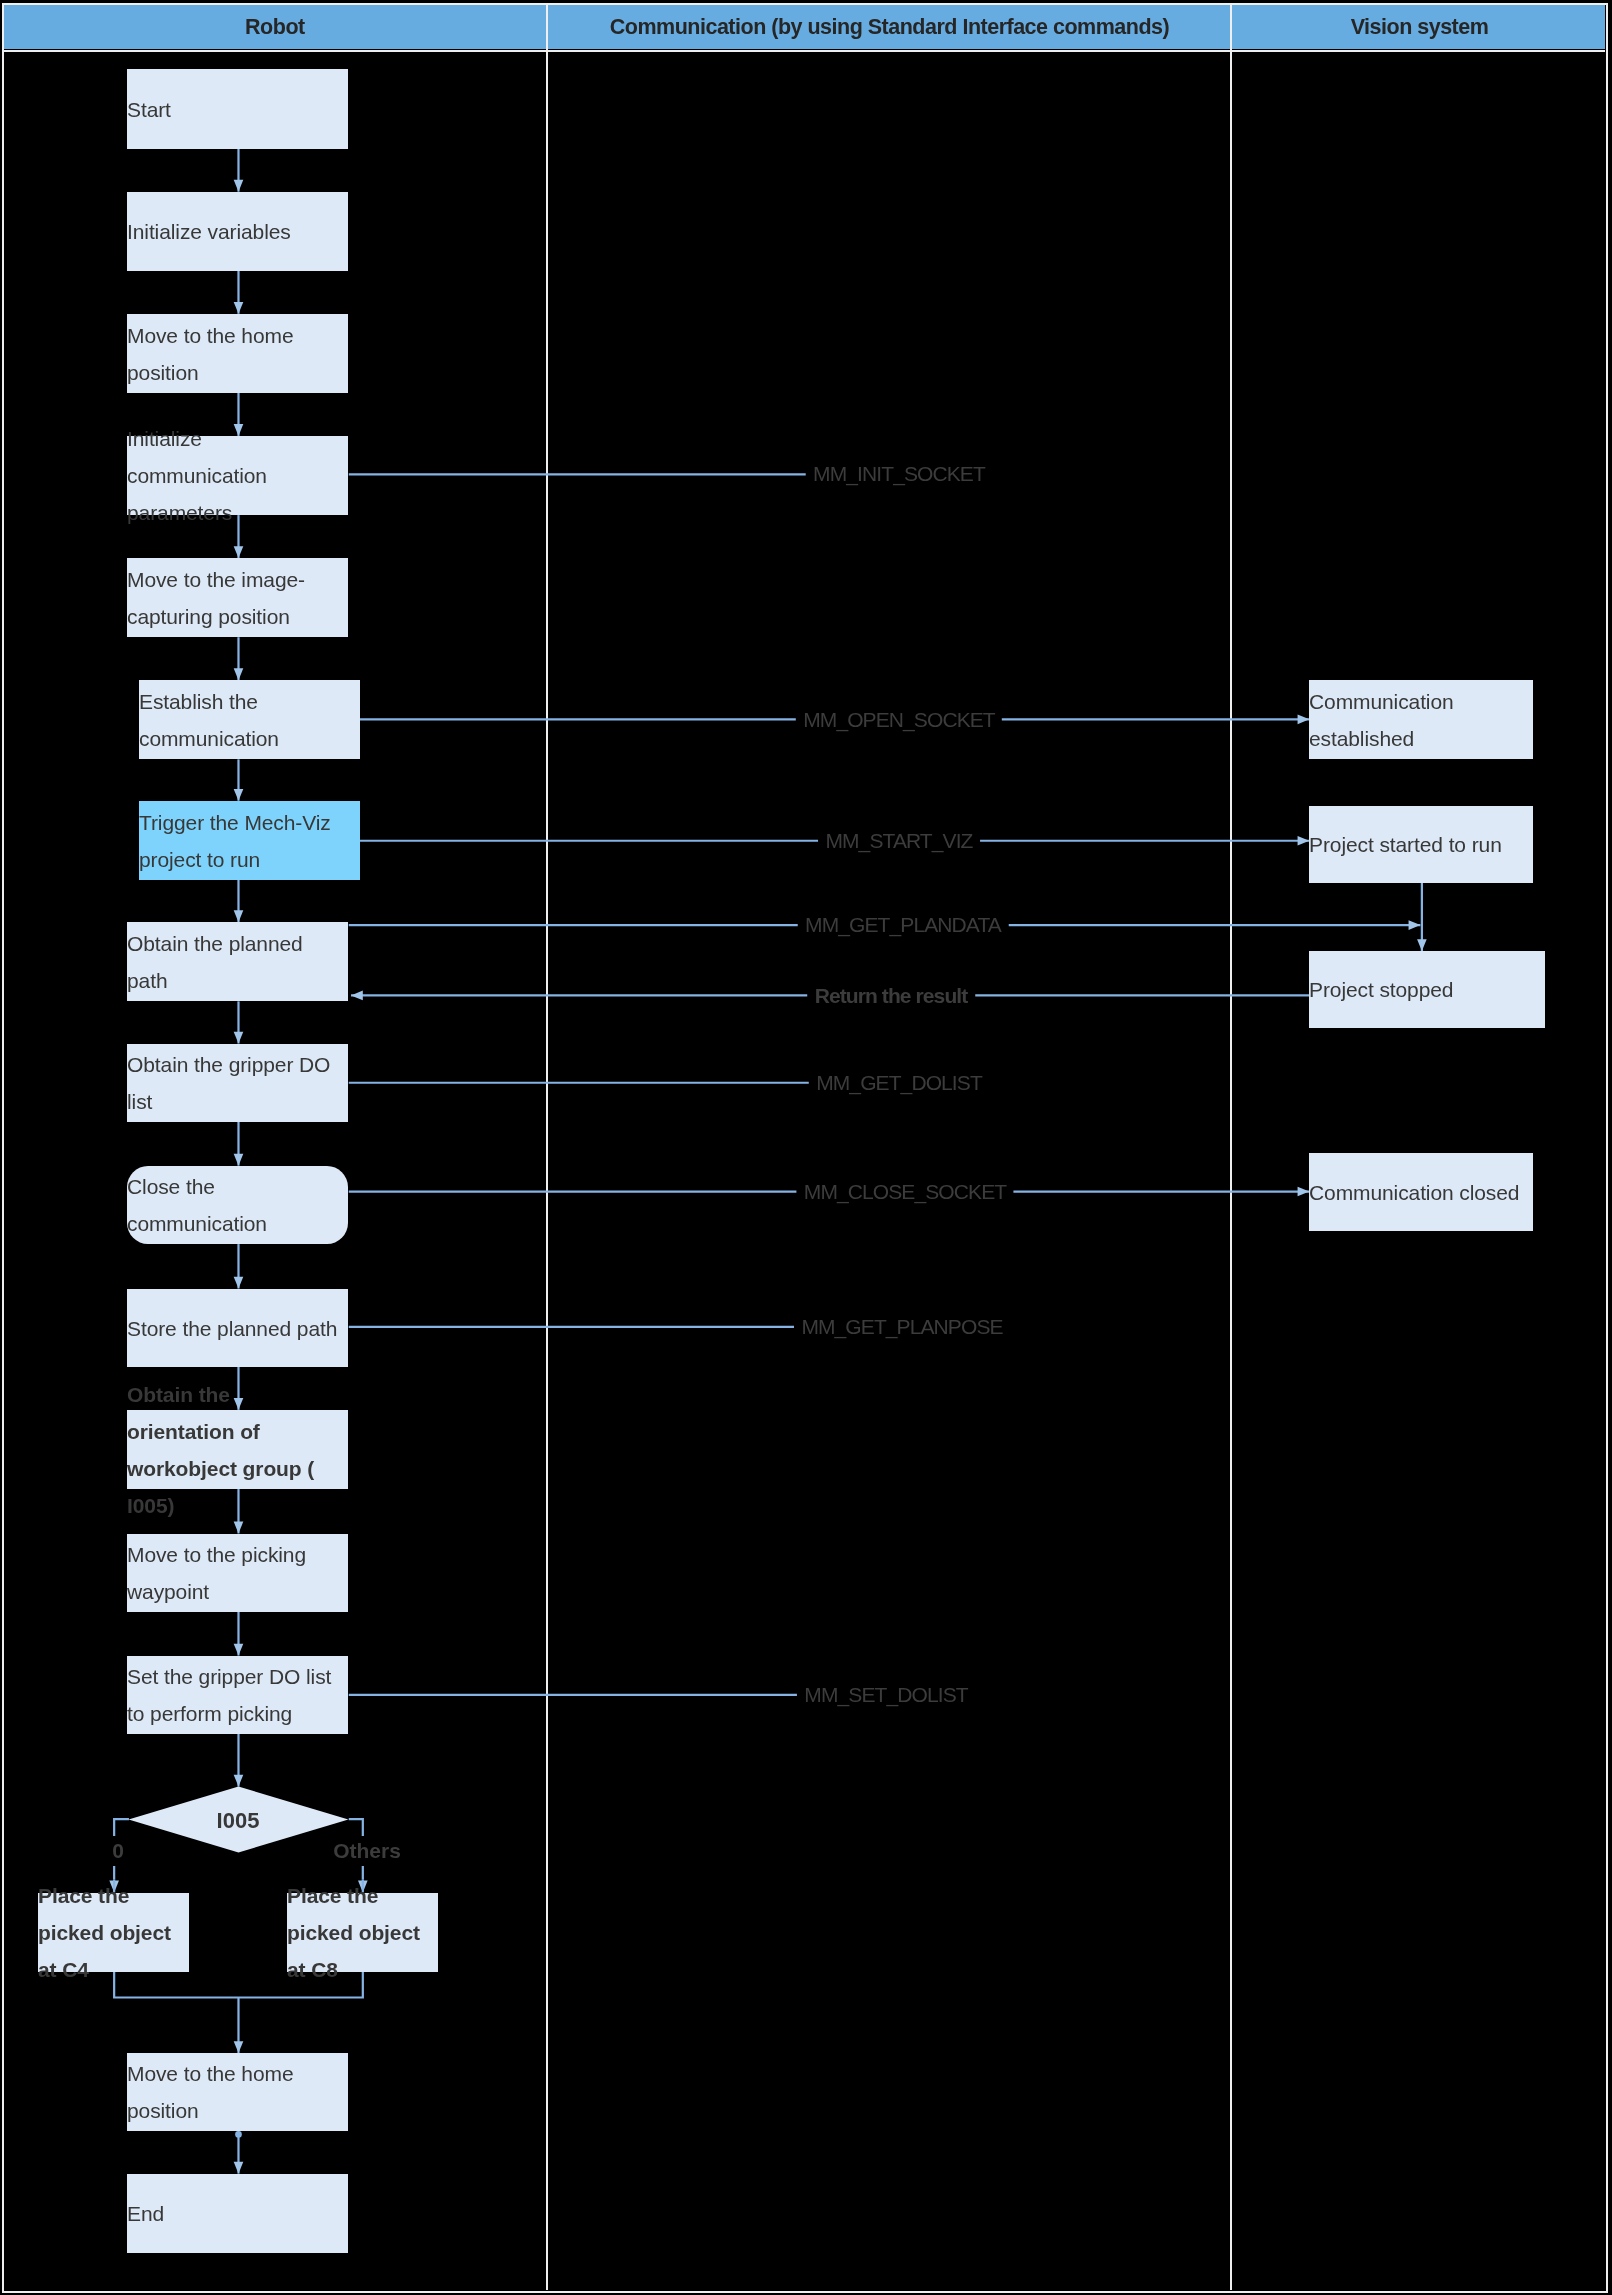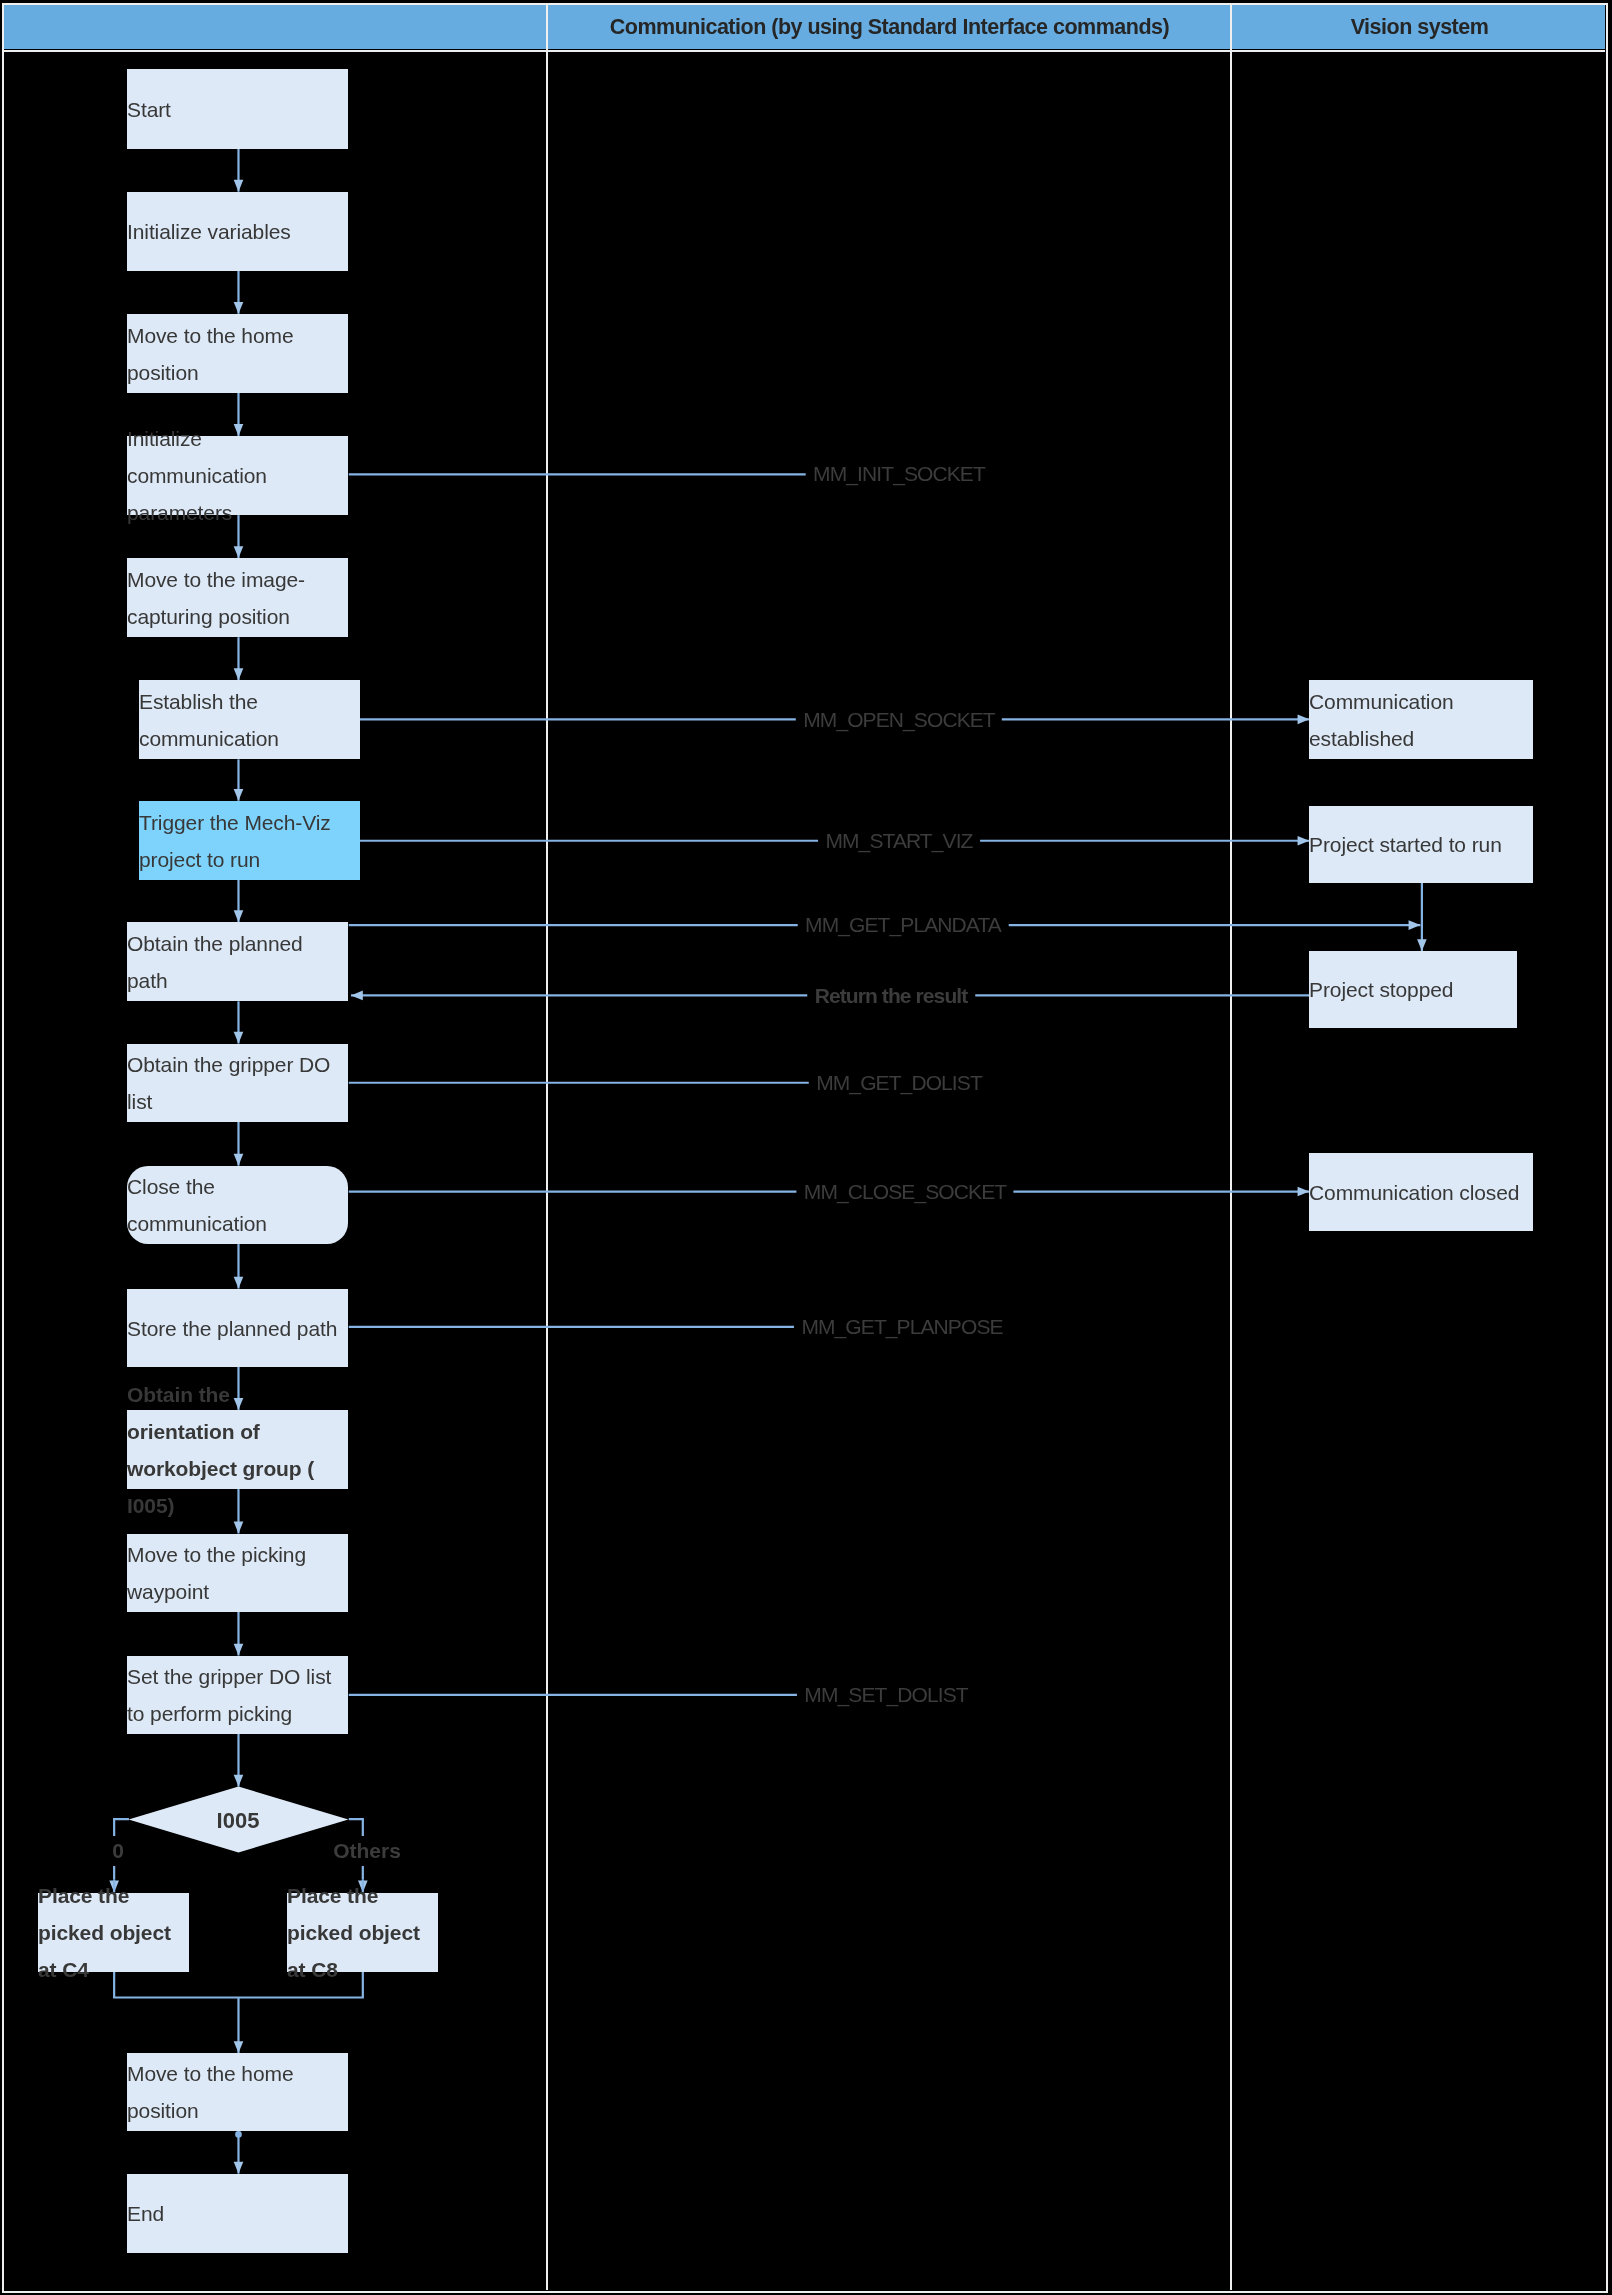--- a/index.html
+++ b/index.html
@@ -59,20 +59,21 @@
   }
 </style>
 </head>
 <body>
 
 <div id="stage">
   <div class="frame" style="border-color: rgb(239, 239, 239);"></div>
 
   <div class="header-band" style="background: rgb(102, 172, 224);"></div>
 
+  <div class="header-cell" id="hdr-robot" style="color: rgb(38, 38, 38); left: 4.4px; width: 541px;">Robot</div>
   <div class="header-cell" id="hdr-comm" style="color: rgb(38, 38, 38); left: 548px; width: 683px;">Communication (by using Standard Interface commands)</div>
   <div class="header-cell" id="hdr-vision" style="color: rgb(38, 38, 38); left: 1233px; width: 373px;">Vision system</div>
 
   <div class="header-sep" style="background: rgb(239, 239, 239);"></div>
   <div class="col-divider" id="divider-1" style="background: rgb(239, 239, 239); left: 546px;"></div>
   <div class="col-divider" id="divider-2" style="background: rgb(239, 239, 239); left: 1230px;"></div>
 
   <svg id="edges" width="1613" height="2295" viewBox="0 0 2179 3101">
       <line x1="322" y1="201" x2="322" y2="259" stroke="#85b3e3" stroke-width="3"></line>
       <polygon points="315.5,243 328.5,243 322,259" fill="#a2c5ea"></polygon>
@@ -207,21 +208,21 @@
       <div class="node" style="left: 127px; top: 2174px; width: 221px; height: 79px; background: rgb(221, 233, 246); color: rgb(56, 56, 56);">
         <div class="ln">End</div>
       </div>
       <div class="node" style="left: 1309px; top: 680px; width: 224px; height: 79px; background: rgb(221, 233, 246); color: rgb(56, 56, 56);">
         <div class="ln">Communication</div>
         <div class="ln">established</div>
       </div>
       <div class="node" style="left: 1309px; top: 806px; width: 224px; height: 77px; background: rgb(221, 233, 246); color: rgb(56, 56, 56);">
         <div class="ln">Project started to run</div>
       </div>
-      <div class="node" style="left: 1309px; top: 951px; width: 208px; height: 77px; background: rgb(221, 233, 246); color: rgb(56, 56, 56);">
+      <div class="node" style="left: 1309px; top: 951px; width: 236px; height: 77px; background: rgb(221, 233, 246); color: rgb(56, 56, 56);">
         <div class="ln">Project stopped</div>
       </div>
       <div class="node" style="left: 1309px; top: 1153px; width: 224px; height: 78px; background: rgb(221, 233, 246); color: rgb(56, 56, 56);">
         <div class="ln">Communication closed</div>
       </div>
     </div>
   <div id="labels">
       <div class="diamond-label" style="left: 238px; top: 1821px; color: rgb(56, 56, 56);">I005</div>
       <div class="edge-label" style="left: 899px; top: 474px; background: rgb(0, 0, 0); color: rgb(60, 60, 60);">MM_INIT_SOCKET</div>
       <div class="edge-label" style="left: 899px; top: 720px; background: rgb(0, 0, 0); color: rgb(60, 60, 60);">MM_OPEN_SOCKET</div>

